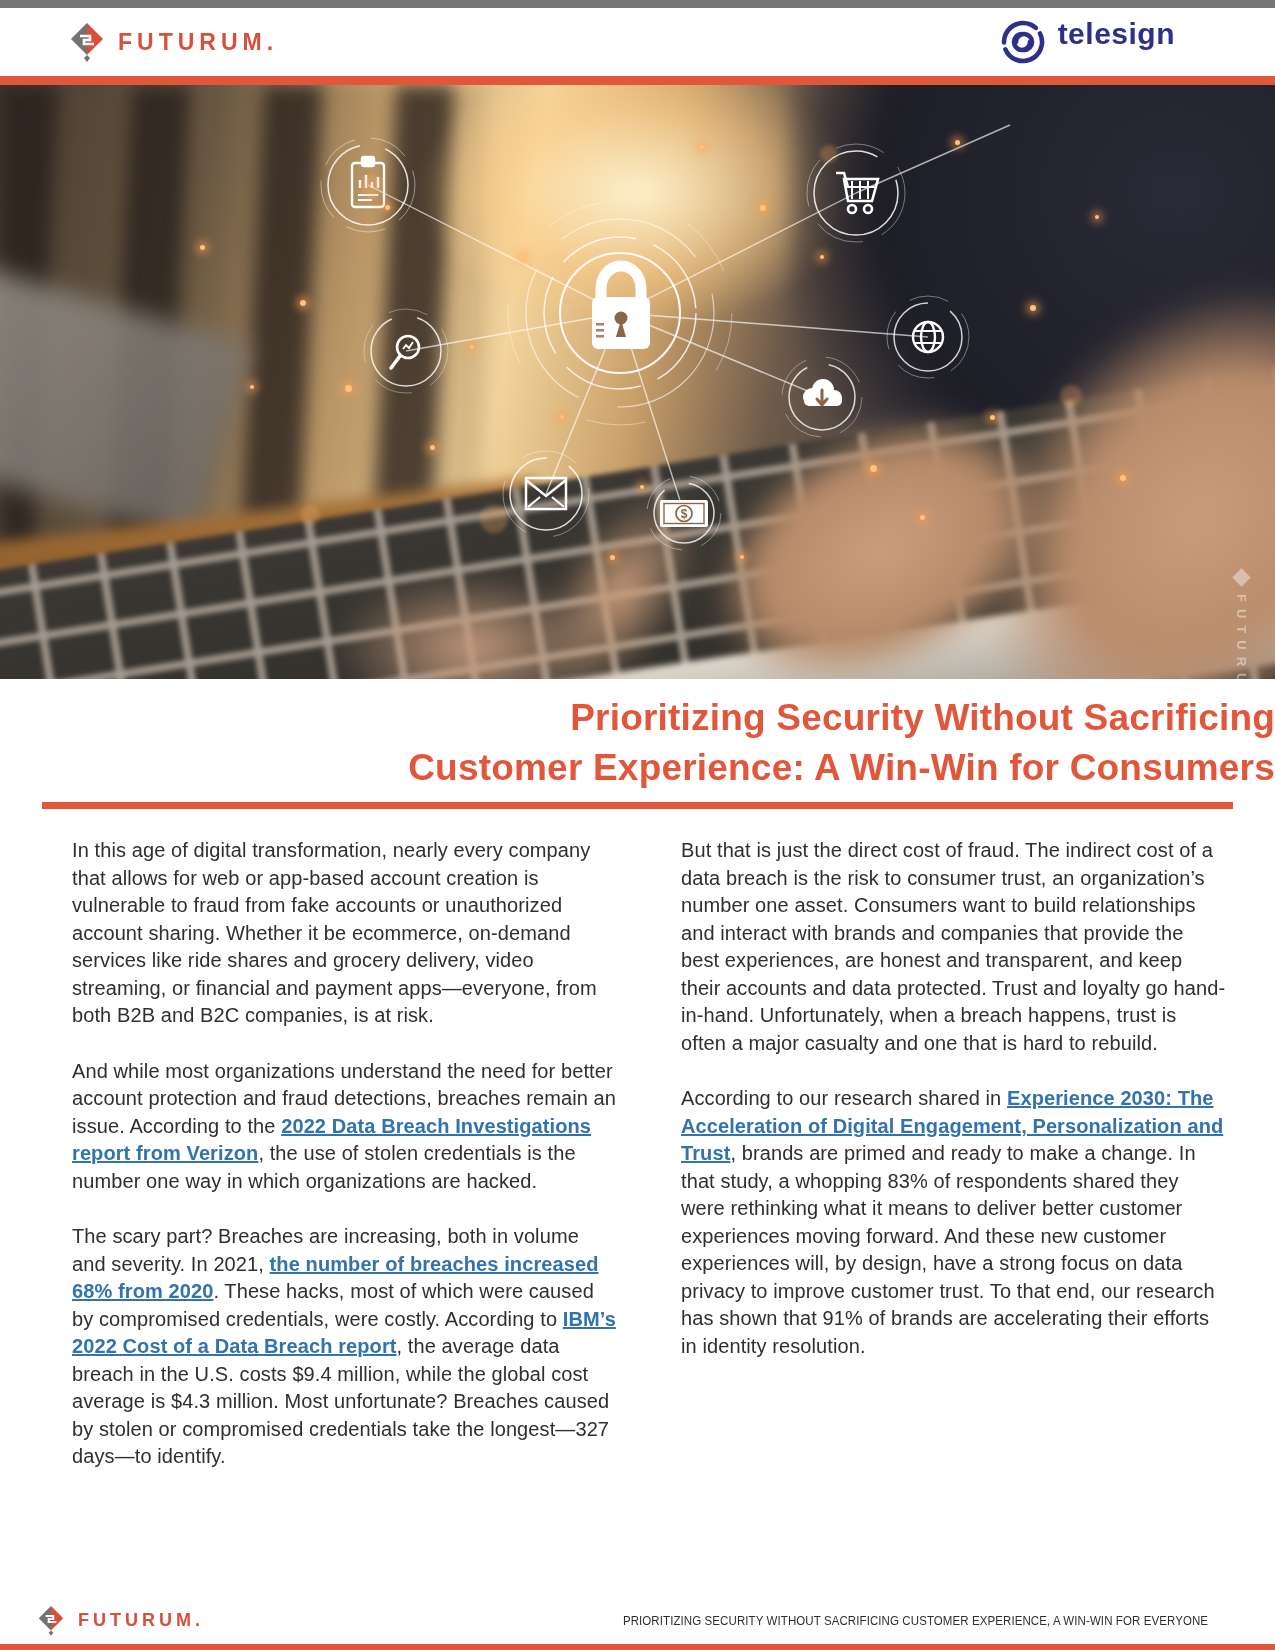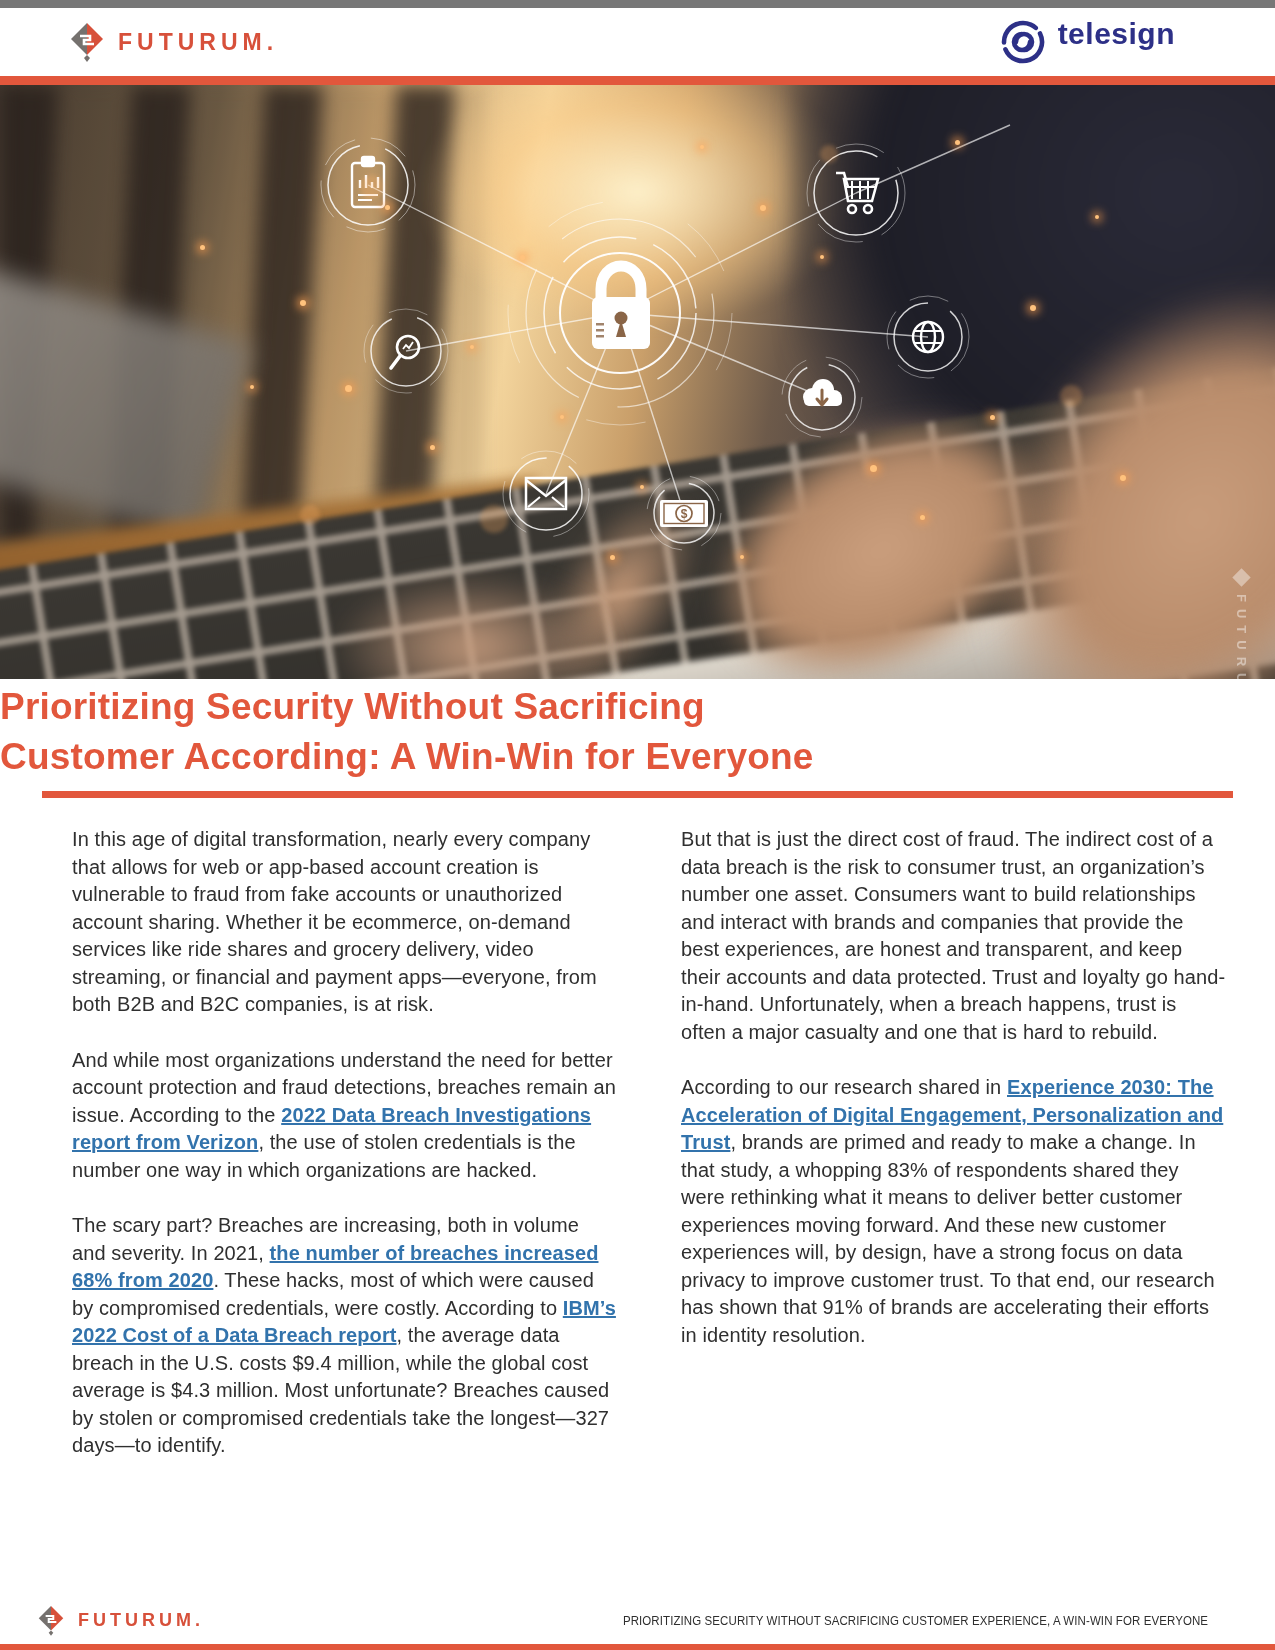--- a/index.html
+++ b/index.html
@@ -64,21 +64,21 @@
   .sparkle{ position:absolute; border-radius:50%; background:#ffc27d;
     box-shadow:0 0 10px 3px rgba(255,160,80,.8); }
   .bokeh{ position:absolute; border-radius:50%; background:rgba(255,176,102,.28); filter:blur(2px); }
   .watermark{ position:absolute; right:26px; top:486px; display:flex; flex-direction:column;
     align-items:center; gap:10px; opacity:.55; }
   .watermark .wm-diamond{ width:13px; height:13px; background:rgba(255,255,255,.75); transform:rotate(45deg); }
   .watermark .wm-text{ writing-mode:vertical-rl; color:rgba(255,255,255,.8); font-weight:bold;
     font-size:13px; letter-spacing:7px; }
 
   
-  .title{ padding-top:3px; text-align:left; color:var(--accent);
+  .title{ padding-top:14px; text-align:right; color:var(--accent);
     font-weight:bold; font-size:37px; line-height:50px; letter-spacing:.2px; }
   .rule-mid{ height:7px; background:var(--accent); margin:9px 42px 0 42px; }
 
   
   .article{ display:flex; gap:64px; padding:28px 49px 0 72px; }
   .col{ flex:1; color:var(--body); font-size:20px; line-height:27.5px; letter-spacing:.1px; }
   .col p{ margin-bottom:28px; }
   .col a.link{ color:var(--link); font-weight:bold; text-decoration:underline; }
 
   
@@ -257,21 +257,21 @@
       <div class="sparkle" style="left: 740px; top: 470px; width: 4px; height: 4px;"></div>
       <div class="bokeh" style="left: 360px; top: 90px; width: 24px; height: 24px;"></div>
       <div class="bokeh" style="left: 480px; top: 420px; width: 28px; height: 28px;"></div>
       <div class="bokeh" style="left: 1060px; top: 300px; width: 22px; height: 22px;"></div>
       <div class="bokeh" style="left: 300px; top: 420px; width: 20px; height: 20px;"></div>
       <div class="bokeh" style="left: 820px; top: 60px; width: 18px; height: 18px;"></div>
     </div>
 
   <div class="title">
     <div>Prioritizing Security Without Sacrificing</div>
-    <div>Customer According: A Win-Win for Everyone</div>
+    <div>Customer Experience: A Win-Win for Consumers</div>
   </div>
   <div class="rule-mid"></div>
 
   <div class="article">
     <div class="col">
         <p><span>In this age of digital transformation, nearly every company that allows for web or app-based account creation is vulnerable to fraud from fake accounts or unauthorized account sharing. Whether it be ecommerce, on-demand services like ride shares and grocery delivery, video streaming, or financial and payment apps—everyone, from both B2B and B2C companies, is at risk.</span></p>
         <p><span>And while most organizations understand the need for better account protection and fraud detections, breaches remain an issue. According to the </span><a href="#" class="link">2022 Data Breach Investigations report from Verizon</a><span>, the use of stolen credentials is the number one way in which organizations are hacked.</span></p>
         <p><span>The scary part? Breaches are increasing, both in volume and severity. In 2021, </span><a href="#" class="link">the number of breaches increased 68% from 2020</a><span>. These hacks, most of which were caused by compromised credentials, were costly. According to </span><a href="#" class="link">IBM’s 2022 Cost of a Data Breach report</a><span>, the average data breach in the U.S. costs $9.4 million, while the global cost average is $4.3 million. Most unfortunate? Breaches caused by stolen or compromised credentials take the longest—327 days—to identify.</span></p>
       </div>
     <div class="col">

